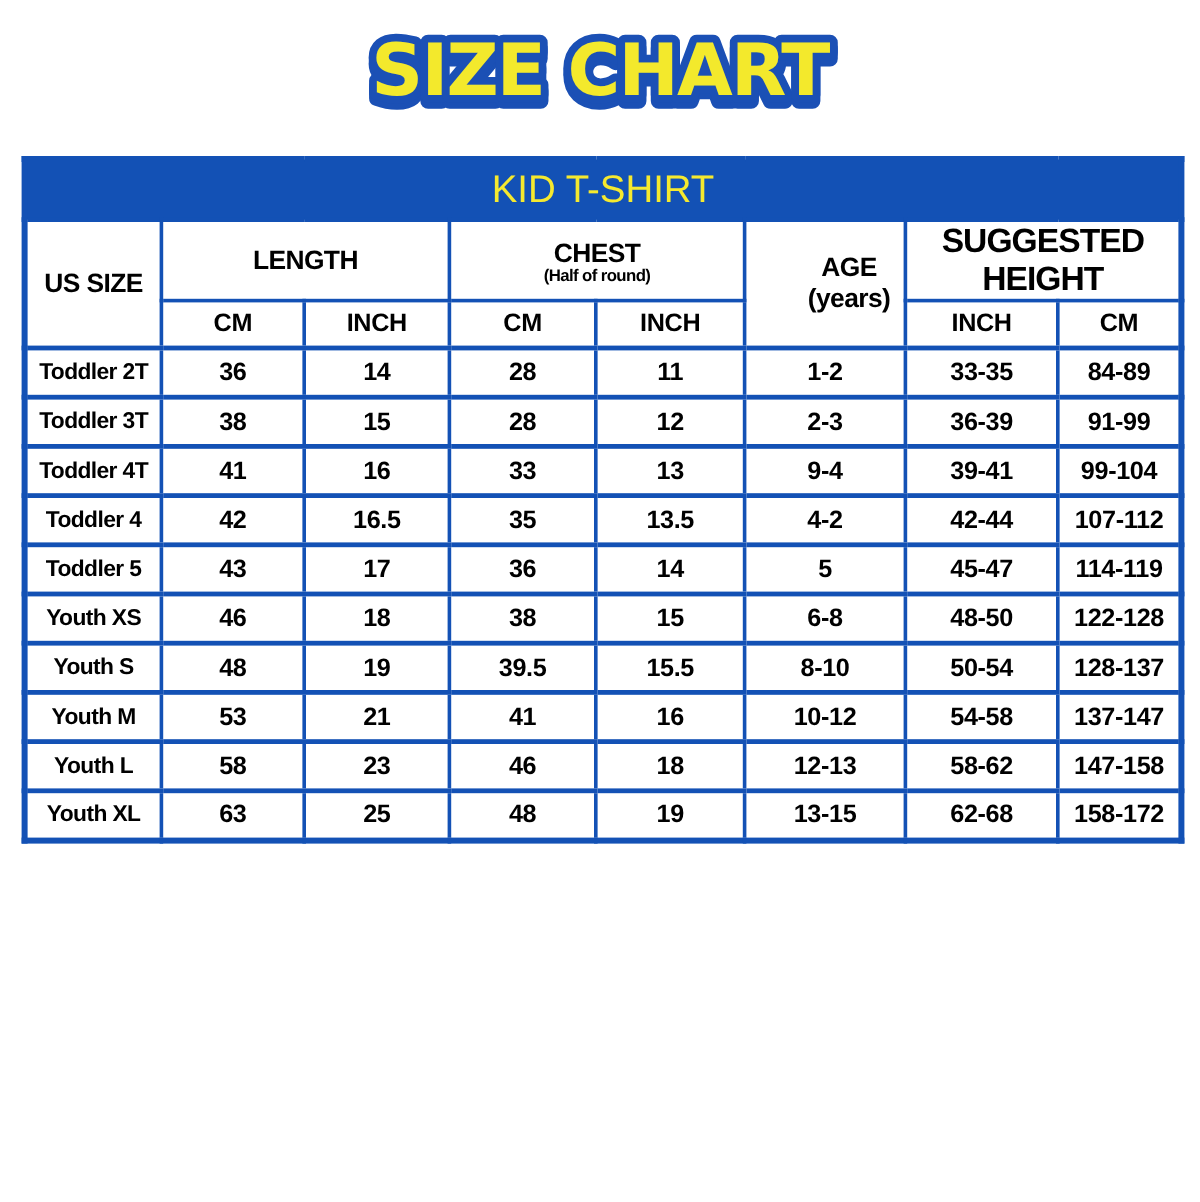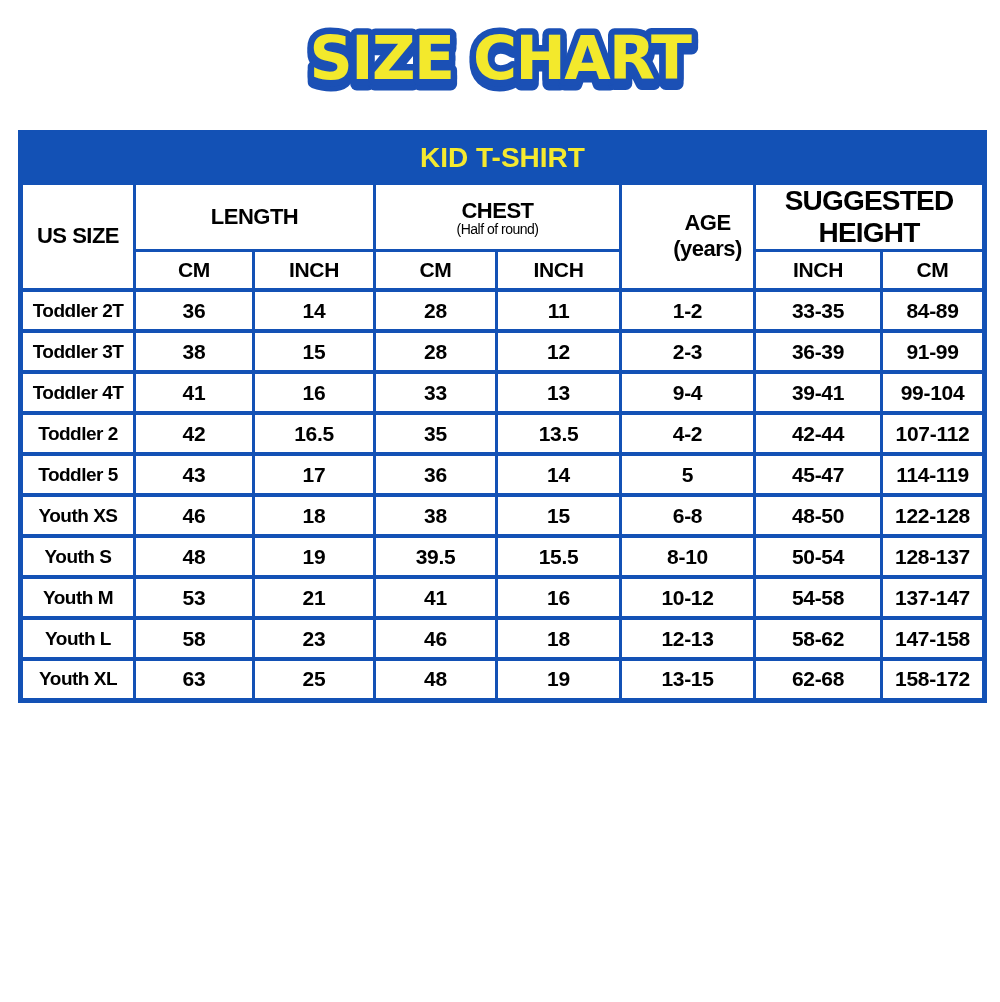--- a/index.html
+++ b/index.html
@@ -56,40 +56,40 @@
     border:3px solid var(--blue);
     text-align:center;
     vertical-align:middle;
     color:var(--ink);
     padding:0;
   }
   .size-chart th.banner{
     background:var(--blue);
     color:var(--yellow);
     height:50px;
-    font-size:28px;
-    font-weight:bold;
+    font-size:32px;
+    font-weight:normal;
     letter-spacing:0px;
     border-bottom:4px solid var(--blue);
   }
   tr.hgroup th{
     height:45px;
     font-size:22px;
     font-weight:bold;
     letter-spacing:-0.5px;
   }
   tr.hgroup th .sug{
     font-size:28px;
     letter-spacing:-0.8px;
   }
   .chest-line{
     font-size:22px;font-weight:bold;line-height:22px;margin-top:2px;
   }
   .chest-note{
-    font-size:14px;font-weight:normal;line-height:14px;margin-top:0px;
+    font-size:14px;font-weight:bold;line-height:14px;margin-top:0px;
   }
   th.us-size{font-size:22px;}
   th.age-col div{line-height:26px;padding-left:40px;}
   tr.hsub th{
     height:40px;
     font-size:21px;
     font-weight:bold;
     letter-spacing:-0.3px;
   }
   tr.data td{
@@ -179,21 +179,21 @@
         <td class="size-label">Toddler 4T</td>
         <td>41</td>
         <td>16</td>
         <td>33</td>
         <td>13</td>
         <td>9-4</td>
         <td>39-41</td>
         <td>99-104</td>
       </tr>
       <tr class="data">
-        <td class="size-label">Toddler 2</td>
+        <td class="size-label">Toddler 4</td>
         <td>42</td>
         <td>16.5</td>
         <td>35</td>
         <td>13.5</td>
         <td>4-2</td>
         <td>42-44</td>
         <td>107-112</td>
       </tr>
       <tr class="data">
         <td class="size-label">Toddler 5</td>

